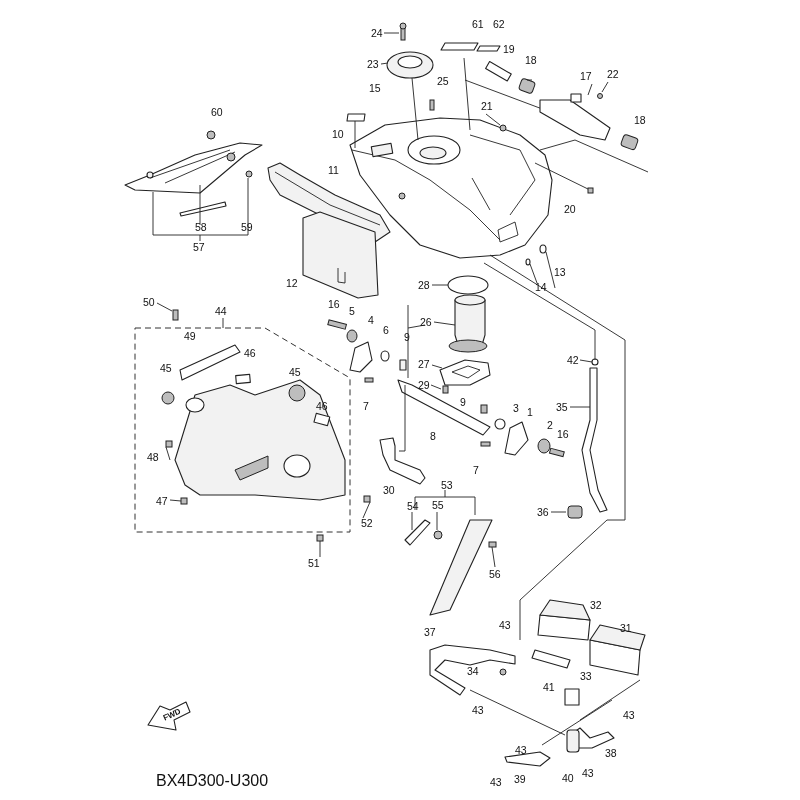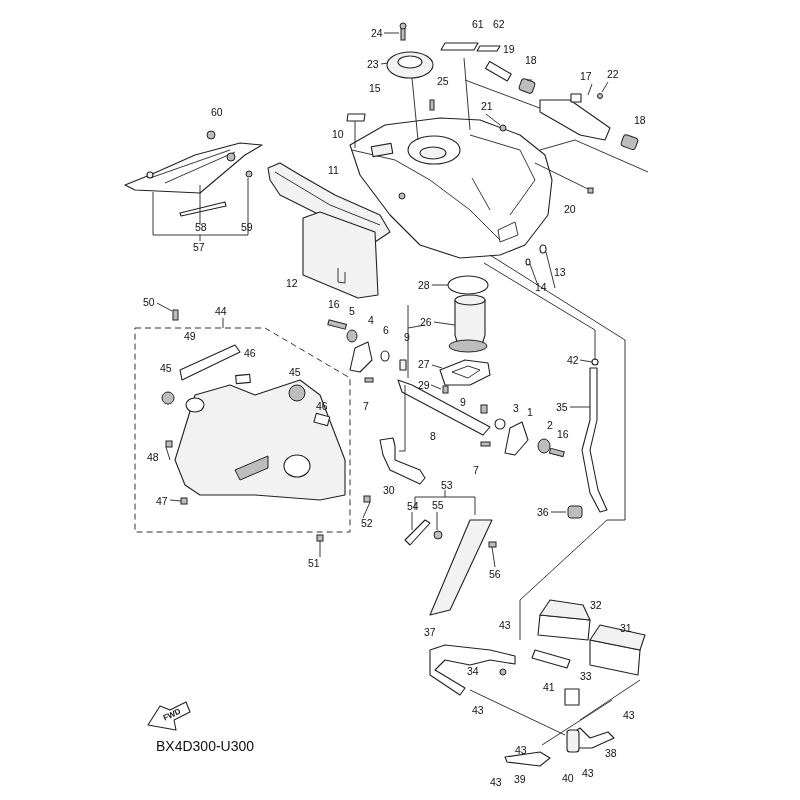--- a/index.html
+++ b/index.html
@@ -4,21 +4,21 @@
 <style>
   html, body { margin: 0; padding: 0; background: #ffffff; }
   body { width: 800px; height: 800px; position: relative; overflow: hidden; font-family: "Liberation Sans", sans-serif; }
   #diagram { position: absolute; left: 0; top: 0; width: 800px; height: 800px; }
   .part { fill: #f2f2f2; stroke: #222; stroke-width: 1.1; stroke-linejoin: round; }
   .part-w { fill: #ffffff; stroke: #222; stroke-width: 1.1; stroke-linejoin: round; }
   .part-d { fill: #bdbdbd; stroke: #222; stroke-width: 1; }
   .line { fill: none; stroke: #222; stroke-width: 0.9; }
   .dash { fill: none; stroke: #333; stroke-width: 1; stroke-dasharray: 6 4; }
   .callout { font-family: "Liberation Sans", sans-serif; font-size: 10.5px; fill: #111; }
-  .code { position: absolute; left: 156px; top: 738px; font-size: 14px; color: #111; font-family: "Liberation Sans", sans-serif; }
+  .code { position: absolute; left: 156px; top: 772px; font-size: 16px; color: #111; font-family: "Liberation Sans", sans-serif; }
 </style>
 </head>
 <body>
 
 <svg id="diagram" viewBox="0 0 800 800" xmlns="http://www.w3.org/2000/svg">
 
   <g>
     <path class="part-w" d="M125 185 L150 175 L195 155 L240 143 L262 145 L245 155 L200 193 L135 190 Z"></path>
     <path class="line" d="M150 178 L230 150"></path>
     <path class="line" d="M165 183 L235 152"></path>

